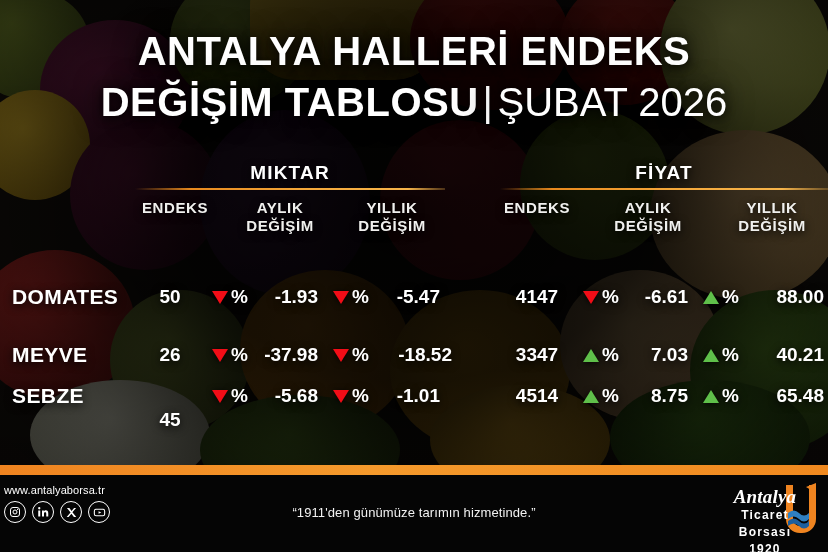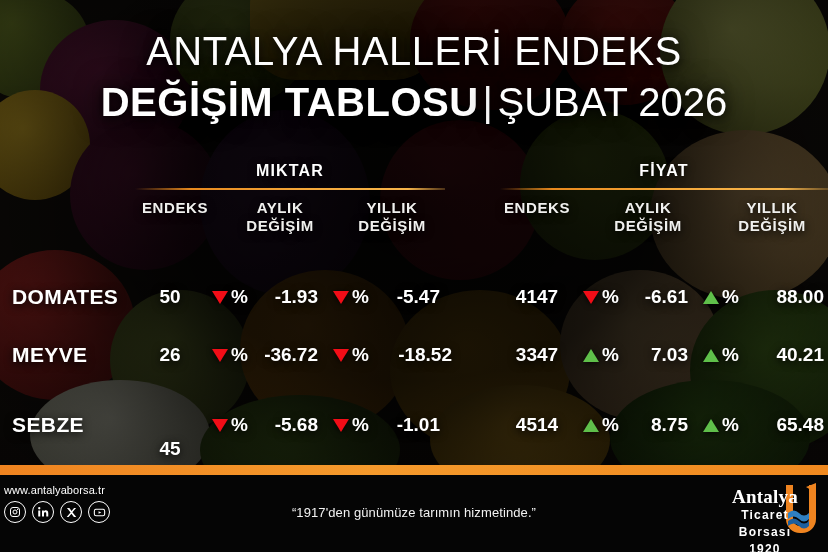--- a/index.html
+++ b/index.html
@@ -24,37 +24,37 @@
       radial-gradient(ellipse 62% 80% at 50% 46%, rgba(0,0,0,.90) 0%, rgba(0,0,0,.80) 45%, rgba(0,0,0,.55) 72%, rgba(0,0,0,.35) 100%),
       linear-gradient(to bottom, rgba(0,0,0,.45) 0%, rgba(0,0,0,.30) 18%, rgba(0,0,0,.25) 55%, rgba(0,0,0,.50) 100%);
   }
 
   
   .title-wrap{
     position:absolute; top:30px; left:0; width:100%;
     text-align:center; z-index:5;
   }
   .title-line1{
-    font-size:40px; font-weight:normal; color:#ffffff;
+    font-size:40px; font-weight:bold; color:#ffffff;
     letter-spacing:0.5px; line-height:1.05;
     text-shadow:0 2px 10px rgba(0,0,0,.9), 0 0 28px rgba(0,0,0,.85);
   }
   .title-line2{
     font-size:40px; font-weight:bold; color:#ffffff;
     letter-spacing:0.5px; line-height:1.22; margin-top:6px;
     text-shadow:0 2px 10px rgba(0,0,0,.9), 0 0 28px rgba(0,0,0,.85);
   }
   .title-line2 .month{ font-weight:normal; letter-spacing:0px; }
   .title-line2 .bar{ font-weight:normal; margin:0 4px; }
 
   
   .table-area{ position:absolute; top:155px; left:0; width:828px; height:300px; z-index:5; }
 
   .grp-title{
-    position:absolute; font-size:16px; font-weight:bold; color:#ffffff;
+    position:absolute; font-size:19px; font-weight:bold; color:#ffffff;
     letter-spacing:1.2px; text-align:center;
     text-shadow:0 2px 8px rgba(0,0,0,.95);
   }
   .grp-miktar{ left:135px; width:310px; top:7px; }
   .grp-fiyat { left:500px; width:328px; top:7px; }
 
   .grp-rule{ position:absolute; height:2px; top:33px; }
   .rule-miktar{ left:135px; width:310px;
     background:linear-gradient(to right, rgba(230,120,20,0) 0%, #e8891e 18%, #f5a83a 55%, #f6b44a 88%, rgba(246,180,74,.25) 100%); }
   .rule-fiyat{ left:500px; width:328px;
@@ -64,21 +64,21 @@
     position:absolute; top:44px;
     font-size:15px; font-weight:bold; color:#f0f0ee;
     letter-spacing:.6px; text-align:center; line-height:1.18;
     text-shadow:0 2px 8px rgba(0,0,0,.95);
   }
 
   
   .row{ position:absolute; left:0; width:721px; height:58px; }
   .row-0{ top:113px; }
   .row-1{ top:171px; }
-  .row-2{ top:241px; }
+  .row-2{ top:212px; }
 
   .row-label{
     position:absolute; left:12px; top:50%; transform:translateY(-50%);
     font-size:21px; font-weight:bold; color:#ffffff; letter-spacing:.4px;
     text-shadow:0 2px 9px rgba(0,0,0,.95);
   }
   .cell{
     position:absolute; top:50%; transform:translateY(-50%);
     font-size:19px; font-weight:bold; color:#ffffff;
     text-shadow:0 2px 9px rgba(0,0,0,.95);
@@ -134,21 +134,21 @@
 
   
   .logo{ position:absolute; right:6px; top:6px; width:96px; height:64px; }
   .logo-emblem{ position:absolute; right:2px; top:0px; width:44px; height:58px; }
   .logo-text{
     position:absolute; right:20px; top:6px; width:74px;
     text-align:center; color:#ffffff;
   }
   .logo-antalya{
     font-family:"Liberation Serif", serif;
-    font-size:19px; font-weight:bold;
+    font-style:italic; font-size:19px; font-weight:bold;
     letter-spacing:.2px; line-height:1;
   }
   .logo-sub{ font-size:12px; font-weight:bold; letter-spacing:1.2px; line-height:1.25; margin-top:2px; }
 </style>
 </head>
 <body>
 
 <div class="bg-photo">
 
   <div class="veg" style="left:-30px;  top:-10px;  width:120px; height:110px; background:radial-gradient(circle at 35% 30%,#7c8f2e,#3c4a14);"></div>
@@ -238,21 +238,21 @@
     <div class="cell c-right" style="left:730px; width:94px;">88.00</div>
   </div>
 
   <div class="row row-1">
     <div class="row-label">MEYVE</div>
     <div class="cell c-center" style="left:135px; width:70px;">26</div>
     <div class="pct" style="left:212px;">
       <span class="tri tri-down"></span>
       <span>%</span>
     </div>
-    <div class="cell c-right" style="left:240px; width:78px;">-36.72</div>
+    <div class="cell c-right" style="left:240px; width:78px;">-37.98</div>
     <div class="pct" style="left:333px;">
       <span class="tri tri-down"></span>
       <span>%</span>
     </div>
     <div class="cell c-right" style="left:372px; width:80px;">-18.52</div>
 
     <div class="cell c-center" style="left:498px; width:78px;">3347</div>
     <div class="pct" style="left:583px;">
       <span class="tri tri-up"></span>
       <span>%</span>
@@ -319,21 +319,21 @@
       </svg>
     </div>
     <div class="soc">
       <svg width="13" height="13" viewBox="0 0 24 24" fill="none" stroke="#fff" stroke-width="2">
         <rect x="2.5" y="6" width="19" height="12" rx="3.2"></rect>
         <path d="M10.3 9.6l5 2.4-5 2.4z" fill="#fff" stroke="none"></path>
       </svg>
     </div>
   </div>
 
-  <div class="slogan">“1917'den günümüze tarımın hizmetinde.”</div>
+  <div class="slogan">“1911'den günümüze tarımın hizmetinde.”</div>
 
   <div class="logo">
     <svg class="logo-emblem" viewBox="0 0 44 58">
       <path d="M10 4 h7 v34 a7 7 0 0 0 7 7 h2 a7 7 0 0 0 7 -7 V4 h7 v34 a14 14 0 0 1 -14 14 h-2 a14 14 0 0 1 -14 -14 z" fill="#ef8420"></path>
       <path d="M30 6 l10 -4 v10 z" fill="#ef8420"></path>
       <path d="M12 32 q6 -5 11 0 q5 5 10 0 v6 q-5 5 -10 0 q-5 -5 -11 0 z" fill="#2f7fc1"></path>
       <path d="M12 40 q6 -5 11 0 q5 5 10 0 v5 q-5 5 -10 0 q-5 -5 -11 0 z" fill="#1d5f9e"></path>
     </svg>
     <div class="logo-text">
       <div class="logo-antalya">Antalya</div>

